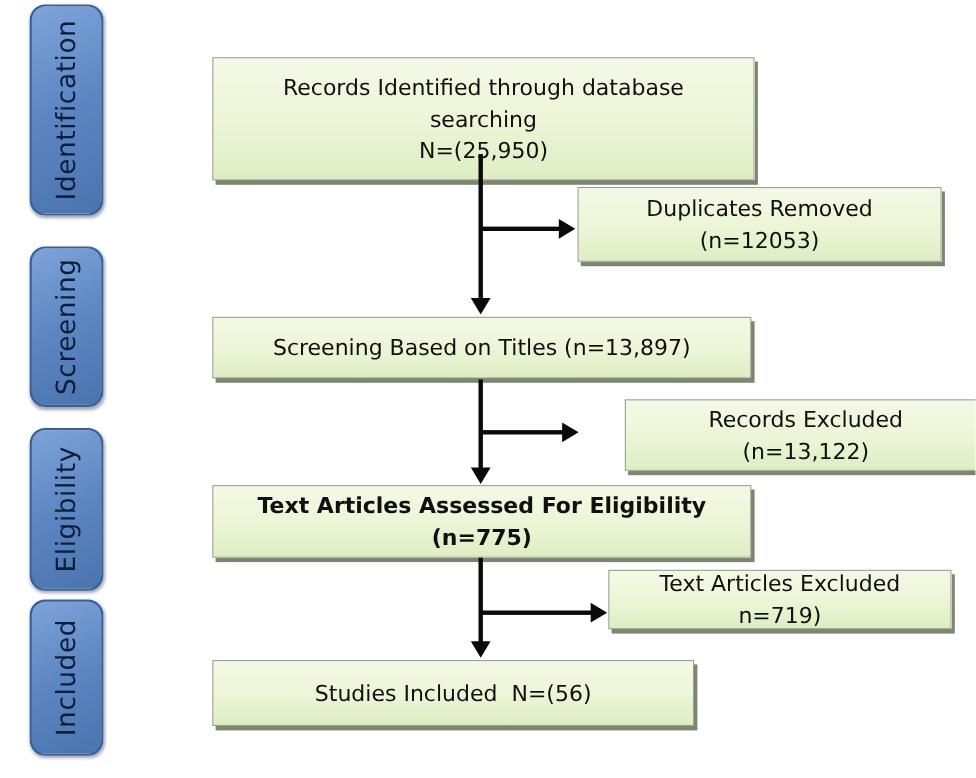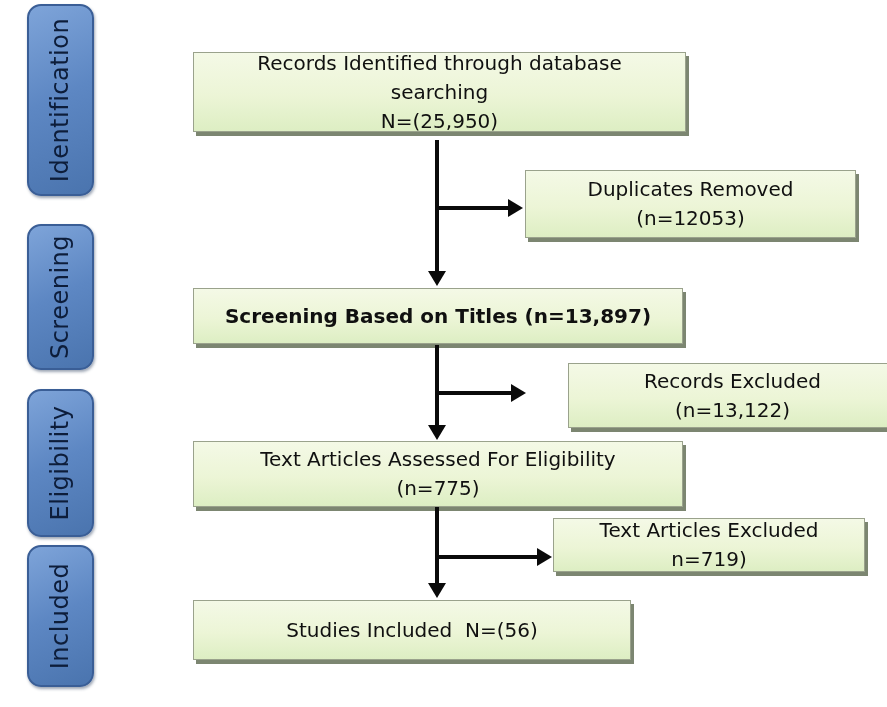--- a/index.html
+++ b/index.html
@@ -77,25 +77,25 @@
     border-bottom: 9px solid transparent;
     border-left: 15px solid #0a0a0a;
   }
 
   
   #stage-identification { top: 4px;   height: 192px; }
   #stage-screening      { top: 224px; height: 146px; }
   #stage-eligibility    { top: 389px; height: 148px; }
   #stage-included       { top: 545px; height: 142px; }
 
-  #box-records-identified { left: 193px; top: 52px;  width: 493px; height: 80px; }
+  #box-records-identified { left: 193px; top: 52px;  width: 493px; height: 112px; }
   #box-duplicates-removed { left: 525px; top: 170px; width: 331px; height: 68px; align-items: center; }
-  #box-screening-titles   { left: 193px; top: 288px; width: 490px; height: 56px; font-weight: bold; }
+  #box-screening-titles   { left: 193px; top: 288px; width: 490px; height: 56px; }
   #box-records-excluded   { left: 527px; top: 363px; width: 329px; height: 65px; margin-left: 41px; }
-  #box-articles-assessed  { left: 193px; top: 441px; width: 490px; height: 66px; }
+  #box-articles-assessed  { left: 193px; top: 441px; width: 490px; height: 66px; font-weight: bold; }
   #box-articles-excluded  { left: 553px; top: 518px; width: 312px; height: 54px; }
   #box-studies-included   { left: 193px; top: 600px; width: 438px; height: 60px; }
 
   #vline-1 { left: 435px; top: 140px; width: 4px; height: 132px; }
   #vhead-1 { left: 428px; top: 271px; }
   #hline-1 { left: 437px; top: 206px; width: 72px; height: 4px; }
   #hhead-1 { left: 508px; top: 199px; }
 
   #vline-2 { left: 435px; top: 345px; width: 4px; height: 81px; }
   #vhead-2 { left: 428px; top: 425px; }

